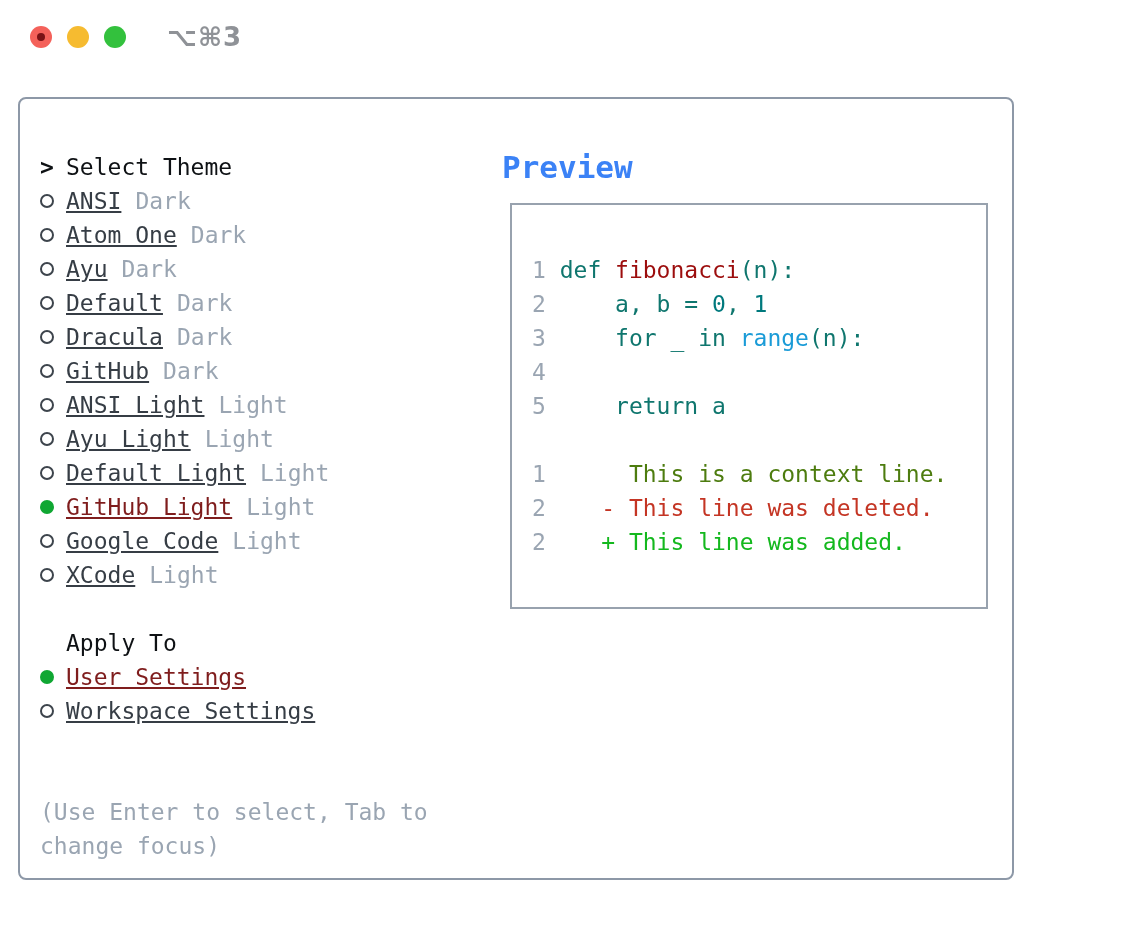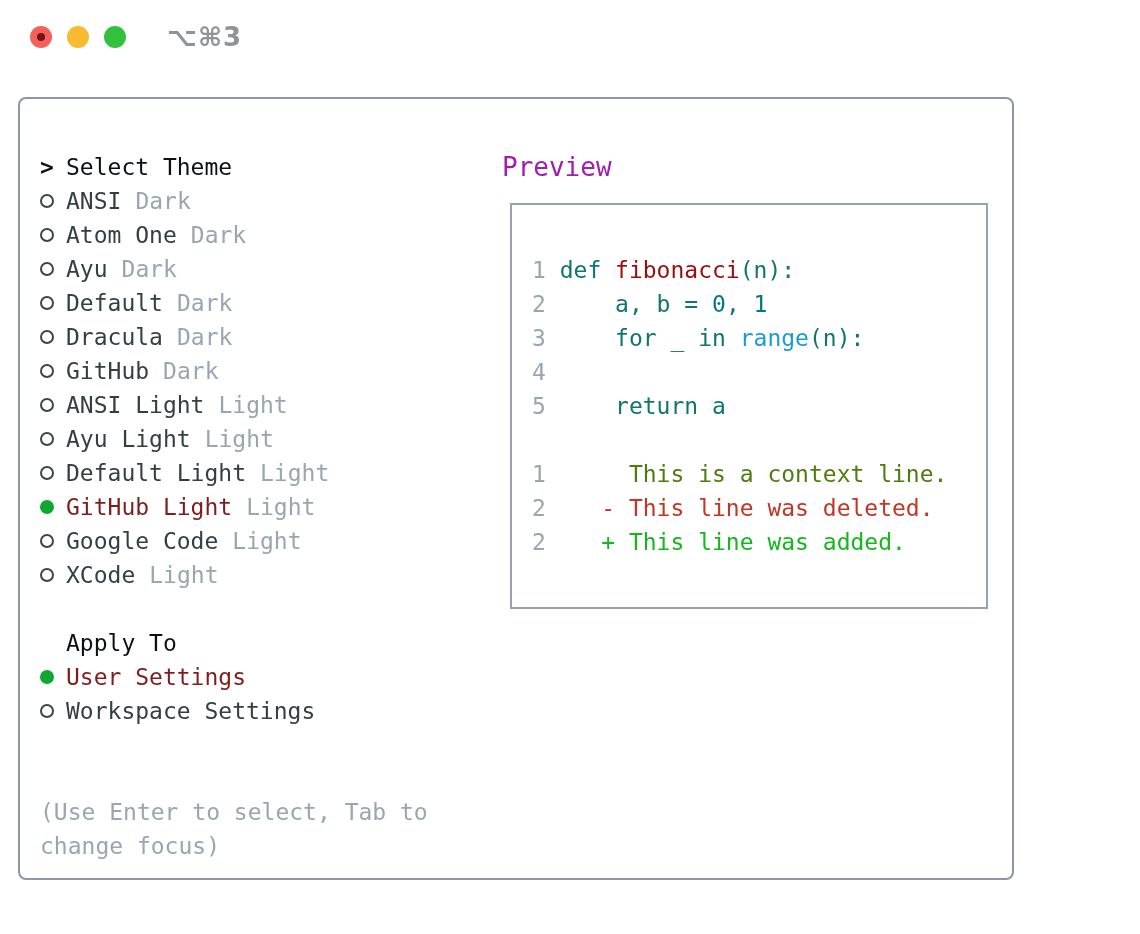--- a/index.html
+++ b/index.html
@@ -25,29 +25,29 @@
     border:2px solid #8d98a7;border-radius:8px;box-sizing:border-box;background:#fff;
   }
   
   .left-col{position:absolute;left:20px;top:51px;width:452px;}
   .row{display:flex;height:34px;align-items:center;font-size:23px;}
   .marker{width:26px;flex:none;display:flex;align-items:center;}
   .ring{width:14px;height:14px;border:2px solid #3d444c;border-radius:50%;box-sizing:border-box;background:transparent;}
   .ring.selected{background:#10a733;border-color:#10a733;}
   .prompt{color:#0e1114;font-weight:bold;font-size:23px;}
   .section-title{color:#0e1114;font-weight:normal;white-space:pre;}
-  .item-name{color:#363d45;white-space:pre;}
+  .item-name{color:#363d45;white-space:pre;text-decoration:underline;}
   .item-name.selected{color:#7f1d1d;}
   .variant{color:#9aa5b2;margin-left:14px;white-space:pre;}
   .spacer{height:34px;}
   .hint{color:#9aa5b2;font-size:23px;line-height:34px;width:440px;margin-top:33px;}
   
   .preview-label{
     position:absolute;left:482px;top:51px;height:34px;line-height:34px;
-    font-size:26px;font-weight:normal;color:#a21caf;
+    font-size:31px;font-weight:bold;color:#3b82f6;
   }
   .preview-box{
     position:absolute;left:490px;top:104px;width:478px;height:406px;
     border:2px solid #98a2ae;box-sizing:border-box;padding:48px 0 0 20px;overflow:hidden;
   }
   .code-row{display:flex;height:34px;align-items:center;font-size:23px;white-space:pre;}
   .ln{color:#9aa5b2;width:1ch;margin-right:1ch;flex:none;}
   .code{white-space:pre;}
   .seg-plain{color:#0f766e;}
   .seg-function{color:#9c0d0d;}

